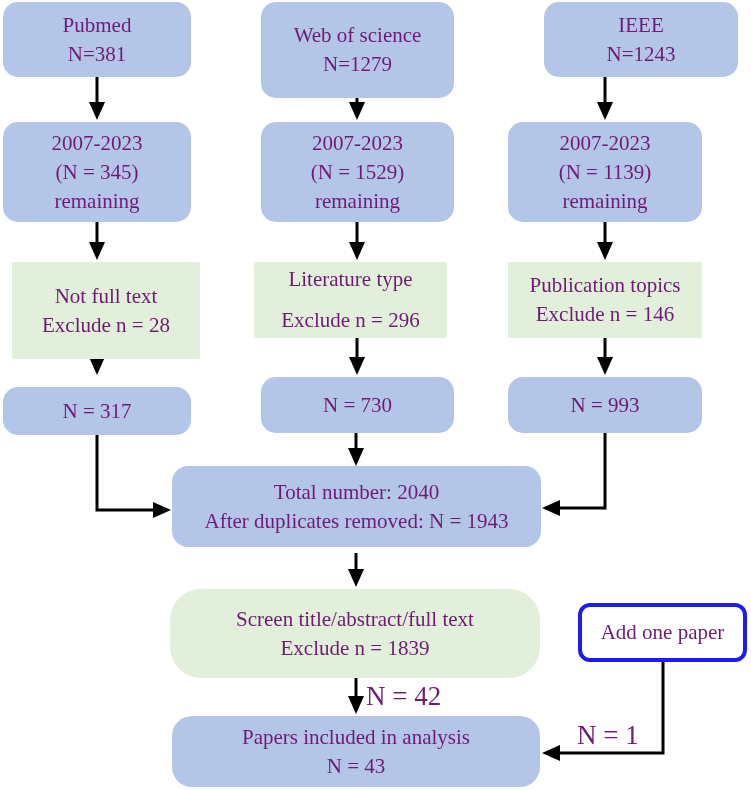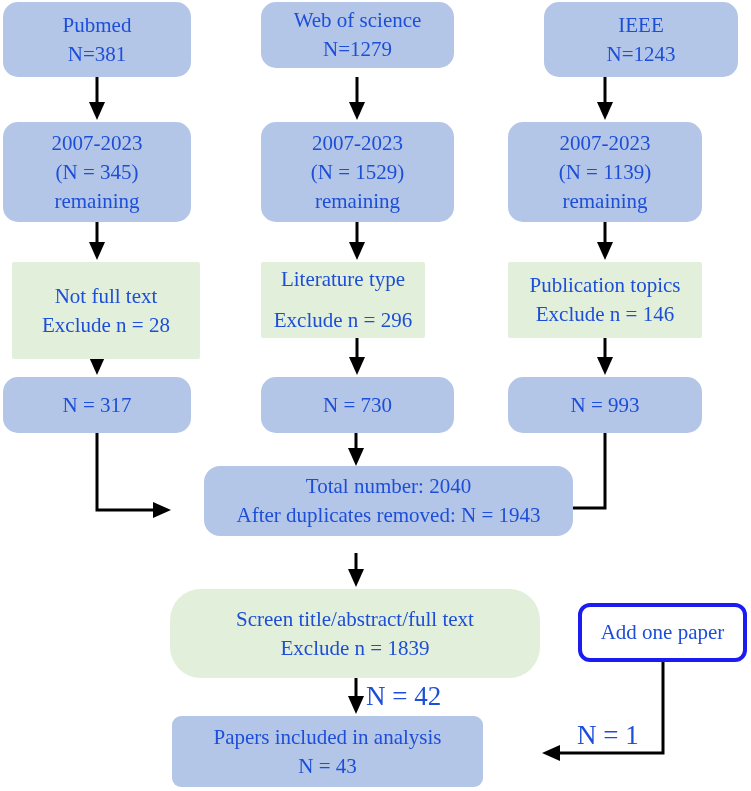--- a/index.html
+++ b/index.html
@@ -6,21 +6,21 @@
     margin: 0;
     padding: 0;
     background: #ffffff;
   }
   #canvas {
     position: relative;
     width: 751px;
     height: 791px;
     background: var(--bg, #ffffff);
     font-family: "Liberation Serif", "DejaVu Serif", serif;
-    color: #1d4ed8;
+    color: #701a75;
     overflow: hidden;
   }
   .box {
     position: absolute;
     display: flex;
     flex-direction: column;
     align-items: center;
     justify-content: center;
     text-align: center;
     font-size: 21px;
@@ -139,21 +139,21 @@
     <g>
       <polyline points="663,662 663,753 559,753"></polyline>
         <polygon points="560,745 560,761 542,753"></polygon>
     </g>
   </svg>
 
   <div class="box blue" style="left:3px; top:2px; width:188px; height:75px;">
     <div>Pubmed</div>
     <div>N=381</div>
   </div>
-  <div class="box blue" style="left:261px; top:2px; width:193px; height:66px;">
+  <div class="box blue" style="left:261px; top:2px; width:193px; height:96px;">
     <div>Web of science</div>
     <div>N=1279</div>
   </div>
   <div class="box blue" style="left:508px; top:2px; width:194px; height:75px;margin-left:36px;">
     <div>IEEE</div>
     <div>N=1243</div>
   </div>
 
   <div class="box blue" style="left:3px; top:122px; width:188px; height:100px;">
     <div>2007-2023</div>
@@ -168,52 +168,52 @@
   <div class="box blue" style="left:508px; top:122px; width:194px; height:100px;">
     <div>2007-2023</div>
     <div>(N = 1139)</div>
     <div>remaining</div>
   </div>
 
   <div class="box green" style="left:12px; top:262px; width:188px; height:97px;">
     <div>Not full text</div>
     <div>Exclude n = 28</div>
   </div>
-  <div class="box green" style="left:261px; top:262px; width:164px; height:76px;gap:12px;">
+  <div class="box green" style="left:254px; top:262px; width:193px; height:76px;gap:12px;">
     <div>Literature type</div>
     <div>Exclude n = 296</div>
   </div>
   <div class="box green" style="left:508px; top:262px; width:194px; height:76px;">
     <div>Publication topics</div>
     <div>Exclude n = 146</div>
   </div>
 
-  <div class="box blue" style="left:3px; top:377px; width:188px; height:56px;text-align:right;">
+  <div class="box blue" style="left:3px; top:387px; width:188px; height:48px;text-align:right;">
     <div>N = 317</div>
   </div>
   <div class="box blue" style="left:261px; top:377px; width:193px; height:56px;">
     <div>N = 730</div>
   </div>
   <div class="box blue" style="left:508px; top:377px; width:194px; height:56px;">
     <div>N = 993</div>
   </div>
 
-  <div class="box blue" style="left:172px; top:466px; width:369px; height:70px; border-radius:16px;margin-left:32px;">
+  <div class="box blue" style="left:172px; top:466px; width:369px; height:81px; border-radius:16px;">
     <div>Total number: 2040</div>
     <div>After duplicates removed: N = 1943</div>
   </div>
 
   <div class="box green rounded" style="left:170px; top:589px; width:370px; height:89px;border-radius:31px;">
     <div>Screen title/abstract/full text</div>
     <div>Exclude n = 1839</div>
   </div>
 
   <div class="flow-label" style="left:366px; top:684px;">N = 42</div>
 
-  <div class="box blue" style="left:172px; top:716px; width:311px; height:71px; border-radius:9px;">
+  <div class="box blue" style="left:172px; top:716px; width:368px; height:71px; border-radius:20px;">
     <div>Papers included in analysis</div>
     <div>N = 43</div>
   </div>
 
   <div class="box outlined" style="left:578px; top:603px; width:169px; height:59px;">
     <div>Add one paper</div>
   </div>
 
   <div class="flow-label" style="left:577px; top:723px;text-align:center;">N = 1</div>
 

